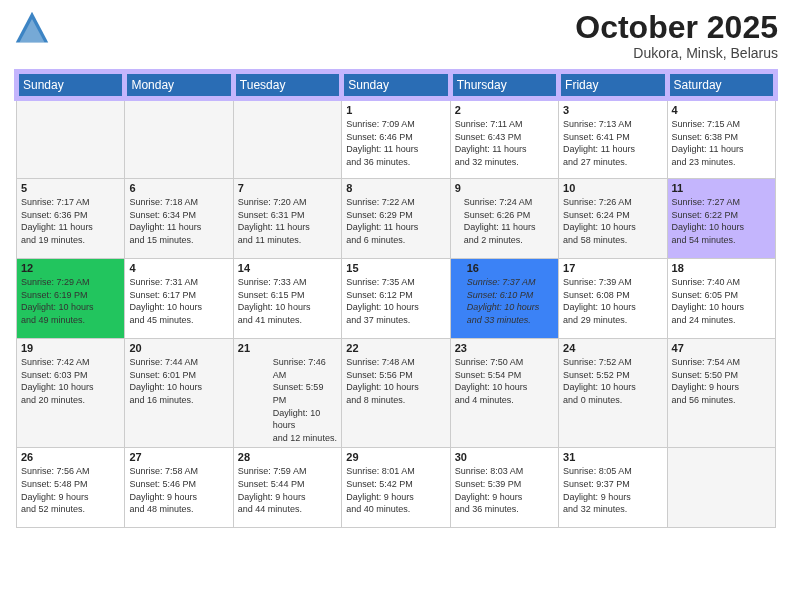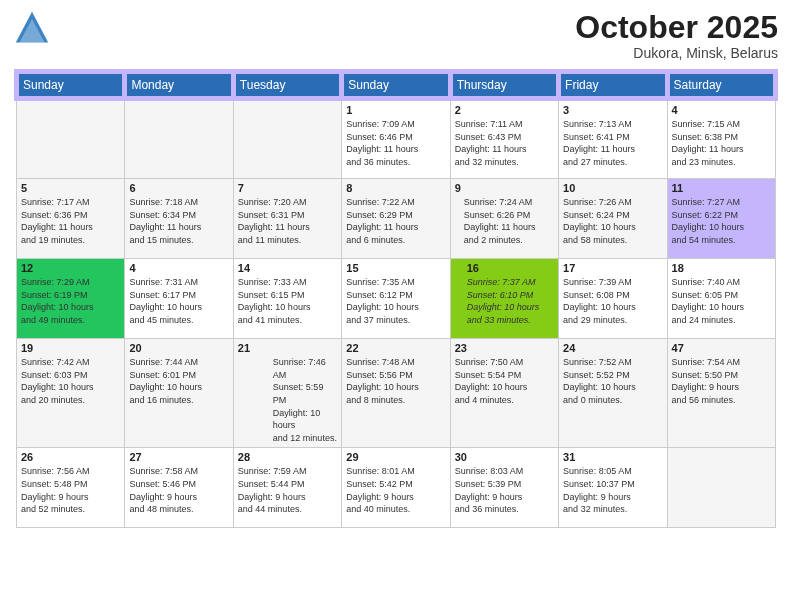--- a/index.html
+++ b/index.html
@@ -240,21 +240,21 @@
 Daylight: 10 hours
 and 41 minutes.</div>
           </td>
           <td style="background: rgb(255, 255, 255);">
             <span class="day-number">15</span>
             <div class="day-info" style="white-space: pre-line;">Sunrise: 7:35 AM
 Sunset: 6:12 PM
 Daylight: 10 hours
 and 37 minutes.</div>
           </td>
-          <td style="background: #84cc16; padding-left: 16px;">
+          <td style="background: #3b82f6; padding-left: 16px;">
             <span class="day-number">16</span>
             <div class="day-info" style="white-space: pre-line; font-style: italic;">Sunrise: 7:37 AM
 Sunset: 6:10 PM
 Daylight: 10 hours
 and 33 minutes.</div>
           </td>
           <td style="background: rgb(255, 255, 255);">
             <span class="day-number">17</span>
             <div class="day-info" style="white-space: pre-line;">Sunrise: 7:39 AM
 Sunset: 6:08 PM
@@ -352,21 +352,21 @@
           <td style="background: rgb(255, 255, 255);">
             <span class="day-number">30</span>
             <div class="day-info" style="white-space: pre-line;">Sunrise: 8:03 AM
 Sunset: 5:39 PM
 Daylight: 9 hours
 and 36 minutes.</div>
           </td>
           <td style="background: rgb(255, 255, 255);">
             <span class="day-number">31</span>
             <div class="day-info" style="white-space: pre-line;">Sunrise: 8:05 AM
-Sunset: 10:37 PM
+Sunset: 9:37 PM
 Daylight: 9 hours
 and 32 minutes.</div>
           </td>
           <td class="empty"></td>
         </tr>
       </tbody>
   </table>
 </div>
 
 </body></html>

